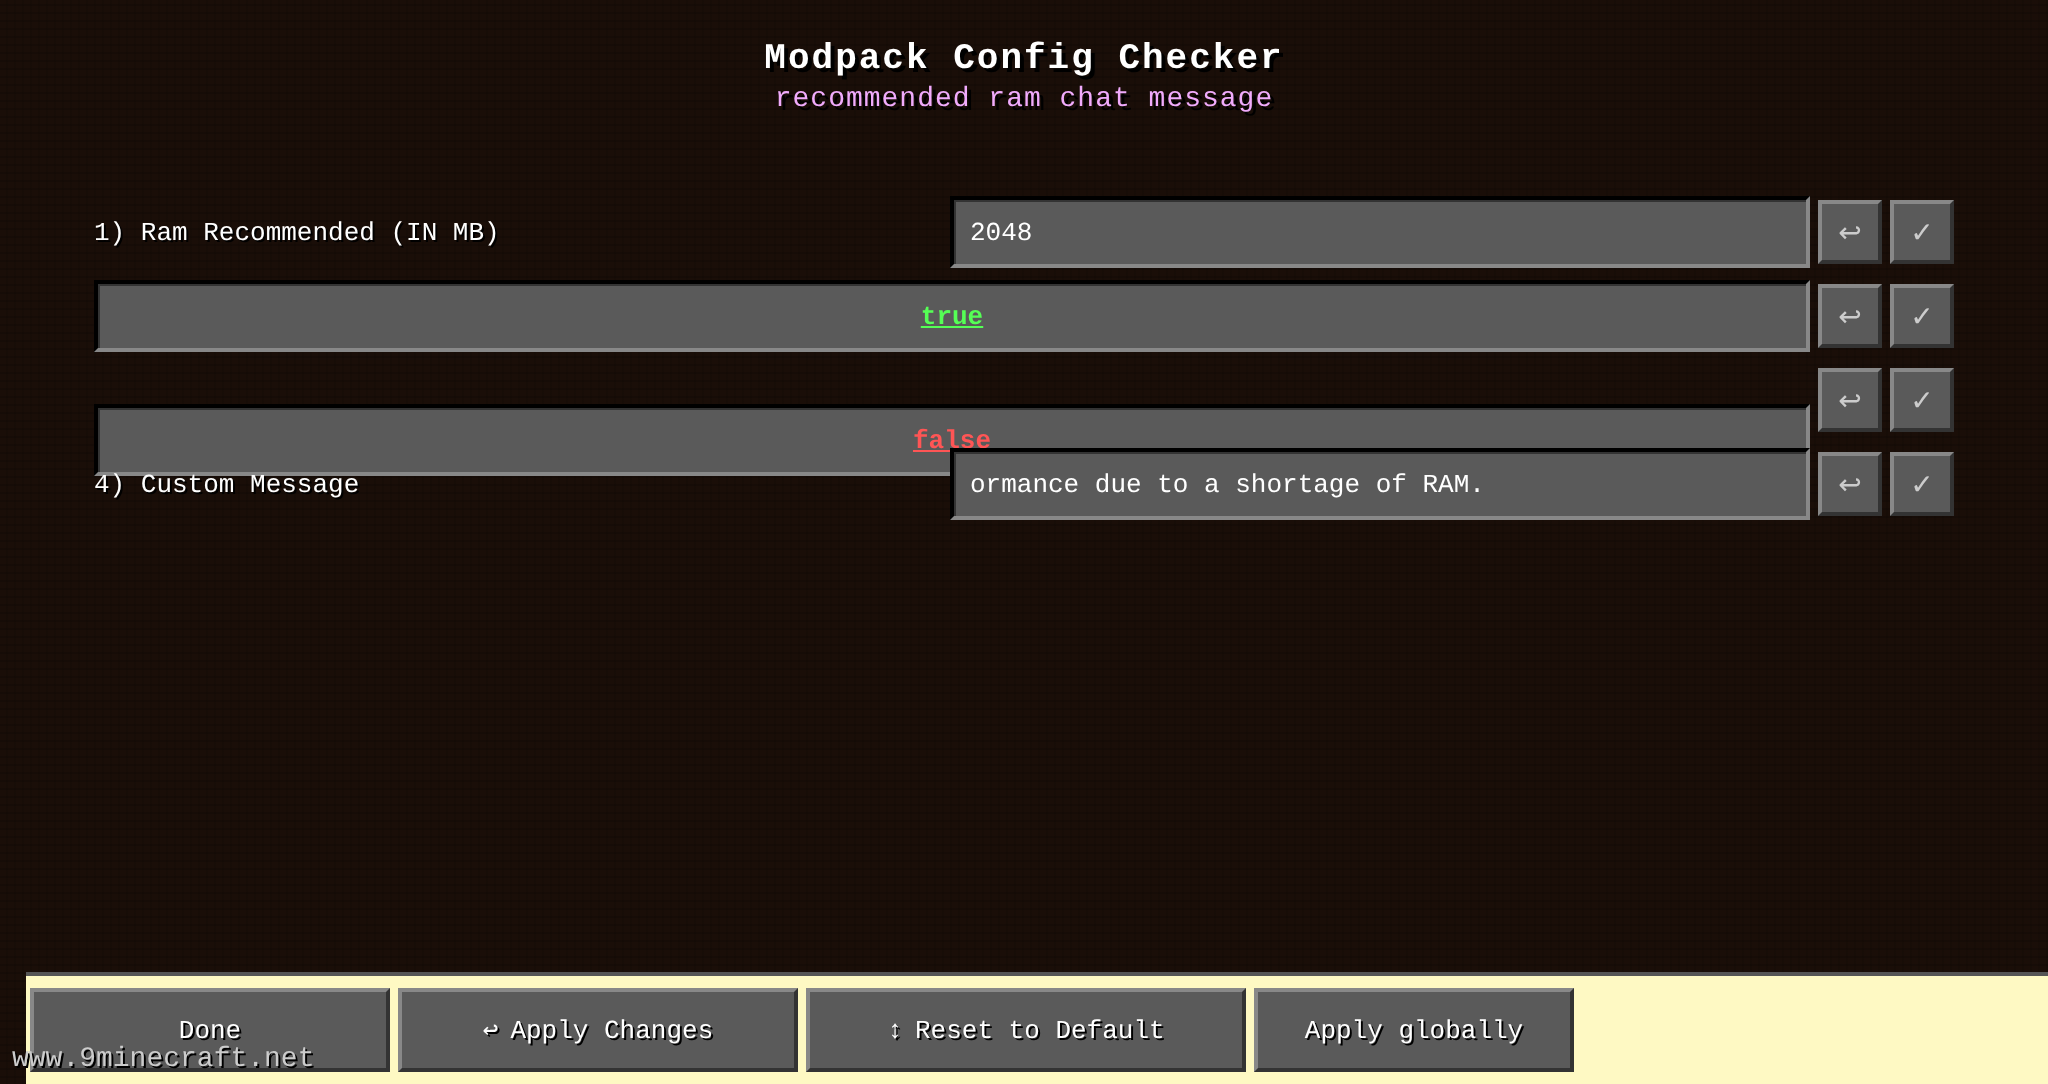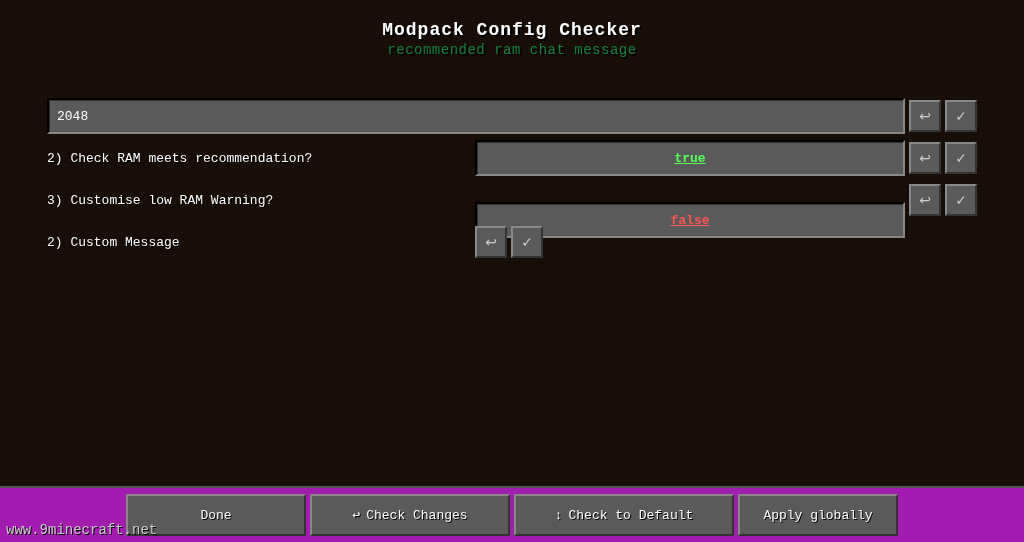--- a/index.html
+++ b/index.html
@@ -53,21 +53,21 @@
 
     .title-main {
       color: #ffffff;
       font-size: 18px;
       font-weight: bold;
       letter-spacing: 1px;
       text-shadow: 2px 2px #000;
     }
 
     .title-sub {
-      color: #15803d;
+      color: #f0abfc;
       font-size: 14px;
       letter-spacing: 0.5px;
       text-shadow: 2px 2px #000;
       margin-top: 2px;
     }
 
     .config-area {
       width: 100%;
       max-width: 930px;
       display: flex;
@@ -139,28 +139,27 @@
       cursor: pointer;
       display: flex;
       align-items: center;
       justify-content: center;
       flex-shrink: 0;
     }
 
     .bottom-bar {
       position: absolute;
       bottom: 0;
-      left: 0;
+      left: 13px;
       right: 0;
       height: 56px;
-      background: #a21caf;
+      background: #fef9c3;
       border-top: 2px solid #555;
       display: flex;
       align-items: center;
-      justify-content: center;
       gap: 0;
       padding: 0 0;
     }
 
     .bottom-btn {
       height: 42px;
       padding: 0 20px;
       background: #5a5a5a;
       border: 2px solid #888;
       border-right-color: #333;
@@ -217,67 +216,67 @@
 <div class="container">
 
   <div class="title-section">
     <div class="title-main">Modpack Config Checker</div>
     <div class="title-sub">recommended ram chat message</div>
   </div>
 
   <div class="config-area">
 
     <div class="config-row">
+      <div class="config-label">1) Ram Recommended (IN MB)</div>
       <div class="config-input-wrapper">
         <input class="config-field" type="text" value="2048" style="">
         <button class="icon-btn" title="Undo">↩</button>
         <button class="icon-btn" title="Reset">✓</button>
       </div>
     </div>
 
     <div class="config-row">
-      <div class="config-label">2) Check RAM meets recommendation?</div>
       <div class="config-input-wrapper">
         <div class="config-field text-center value-true" style="display:flex;align-items:center;justify-content:center;cursor:pointer;">true</div>
         <button class="icon-btn" title="Undo">↩</button>
         <button class="icon-btn" title="Reset">✓</button>
       </div>
     </div>
 
     <div class="config-row">
-      <div class="config-label">3) Customise low RAM Warning?</div>
       <div class="config-input-wrapper">
         <div class="config-field text-center value-false" style="display:flex;align-items:center;justify-content:center;cursor:pointer;margin-top:40px;">false</div>
         <button class="icon-btn" title="Undo">↩</button>
         <button class="icon-btn" title="Reset">✓</button>
       </div>
     </div>
 
     <div class="config-row">
-      <div class="config-label">2) Custom Message</div>
-      <div class="config-input-wrapper">
+      <div class="config-label">4) Custom Message</div>
+      <div class="config-input-wrapper">
+        <input class="config-field" type="text" value="ormance due to a shortage of RAM." style="">
         <button class="icon-btn" title="Undo">↩</button>
         <button class="icon-btn" title="Reset">✓</button>
       </div>
     </div>
 
   </div>
 
 </div>
 
 <div class="bottom-bar">
   <button class="bottom-btn done-btn">
     <span>Done</span>
   </button>
   <button class="bottom-btn undo-btn">
     <span class="btn-icon">↩</span>
-    <span>Check Changes</span>
+    <span>Apply Changes</span>
   </button>
   <button class="bottom-btn reset-btn">
     <span class="btn-icon">↕</span>
-    <span>Check to Default</span>
+    <span>Reset to Default</span>
   </button>
   <button class="bottom-btn apply-btn">
     <span>Apply globally</span>
   </button>
 </div>
 
 <div class="watermark">www.9minecraft.net</div>
 
 </body></html>

